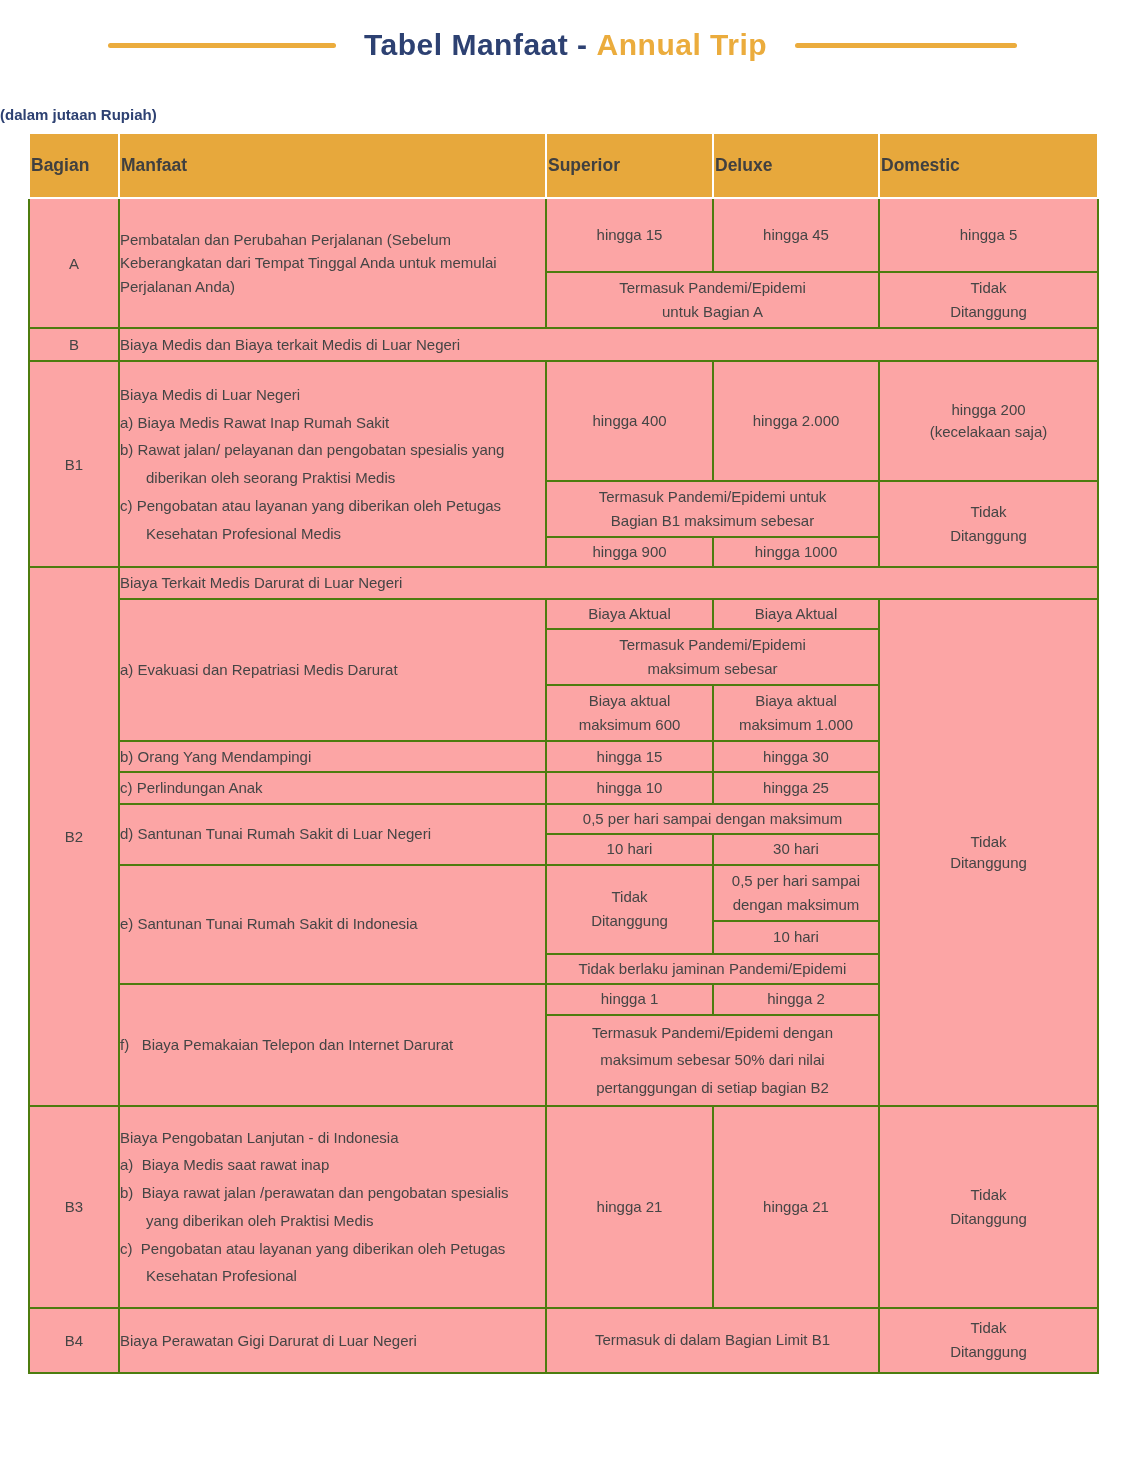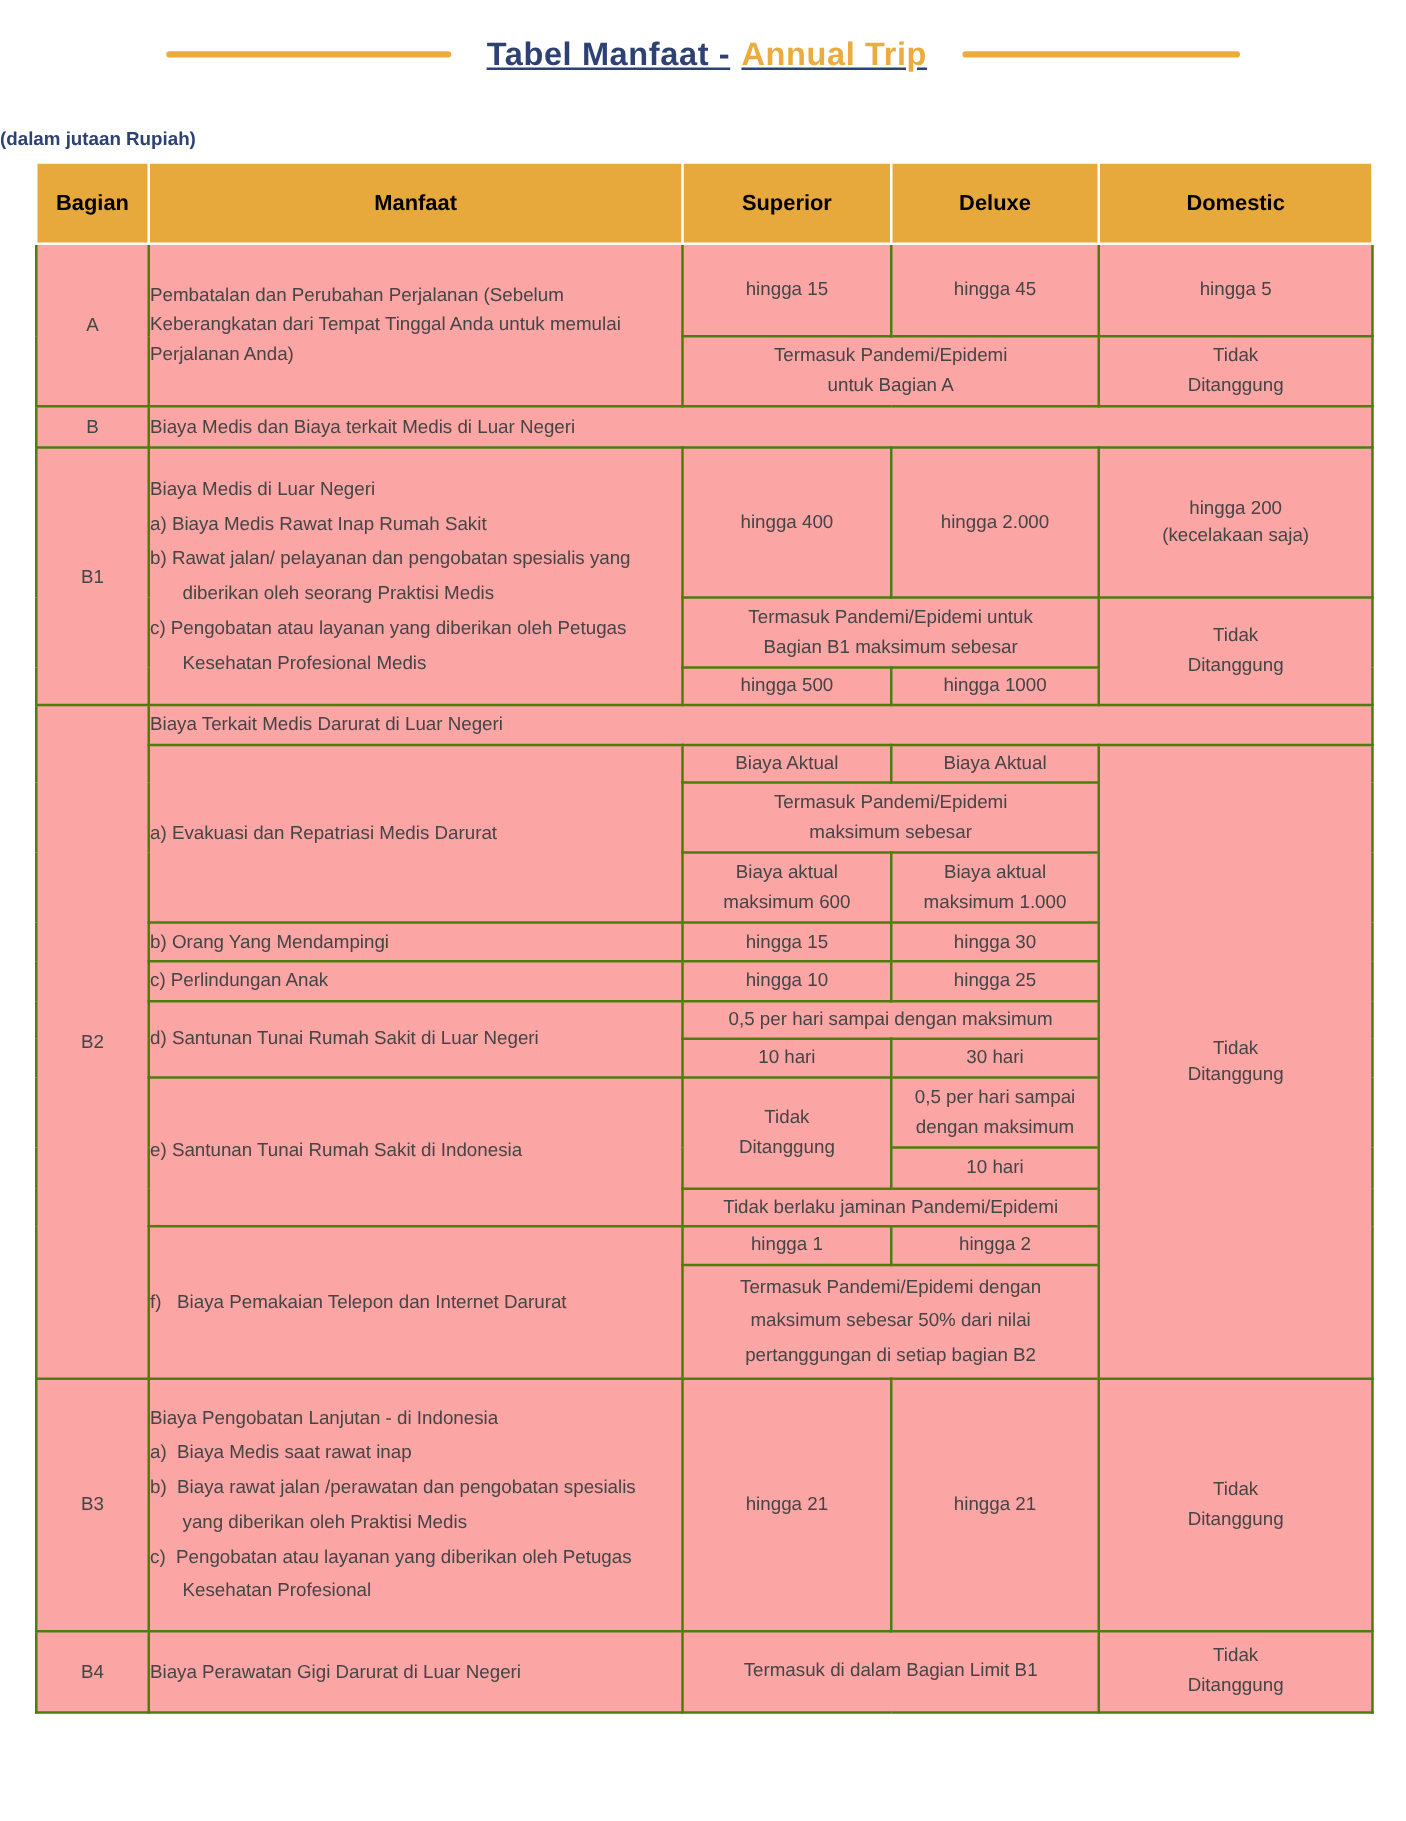--- a/index.html
+++ b/index.html
@@ -26,26 +26,25 @@
   }
   .title-rule {
     height: 5px;
     background: #EBAC3D;
     border-radius: 3px;
     flex: 0 0 auto;
   }
   .title-rule.left  { width: 228px; }
   .title-rule.right { width: 222px; }
   .page-title {
-    font-size: 26px;
+    font-size: 30px;
     font-weight: 600;
     letter-spacing: 0.5px;
     color: #2D4172;
     white-space: nowrap;
-    text-decoration: underline;
   }
   .page-title .accent { color: #EBAC3D; margin-left: 9px; }
 
   .subtitle {
     margin-top: 44px;
     text-align: center;
     font-size: 35px;
     font-weight: 800;
     color: #2D4172;
     letter-spacing: 0.2px;
@@ -64,26 +63,26 @@
   table.benefits {
     border-collapse: collapse;
     table-layout: fixed;
     width: 1069px;
     margin-left: 28px;
     font-size: 15px;
     color: #454545;
   }
   table.benefits th {
     background: #E7A83C;
-    color: #000000;
+    color: #404040;
     font-weight: 700;
     font-size: 17.5px;
     height: 61px;
     border: 2px solid #ffffff;
-    text-align: center;
+    text-align: left;
   }
   table.benefits td {
     border: 2px solid #4d7c0f;
     background: #fca5a5;
     vertical-align: middle;
     padding: 3px 0;
     box-sizing: border-box;
   }
   td.bagian { text-align: center; }
   td.val {
@@ -172,21 +171,21 @@
         <td class="val">hingga 200
 (kecelakaan saja)</td>
       </tr>
       <tr style="height:53px">
         <td class="val tall" colspan="2">Termasuk Pandemi/Epidemi untuk
 Bagian B1 maksimum sebesar</td>
         <td class="val tall" rowspan="2">Tidak
 Ditanggung</td>
       </tr>
       <tr style="height:30px">
-        <td class="val">hingga 500</td>
+        <td class="val">hingga 900</td>
         <td class="val">hingga 1000</td>
       </tr>
 
       <tr style="height:32px">
         <td class="bagian" rowspan="13">B2</td>
         <td class="label-cell" colspan="4">Biaya Terkait Medis Darurat di Luar Negeri</td>
       </tr>
       <tr style="height:30px">
         <td class="label-cell" rowspan="3">a) Evakuasi dan Repatriasi Medis Darurat</td>
         <td class="val">Biaya Aktual</td>

